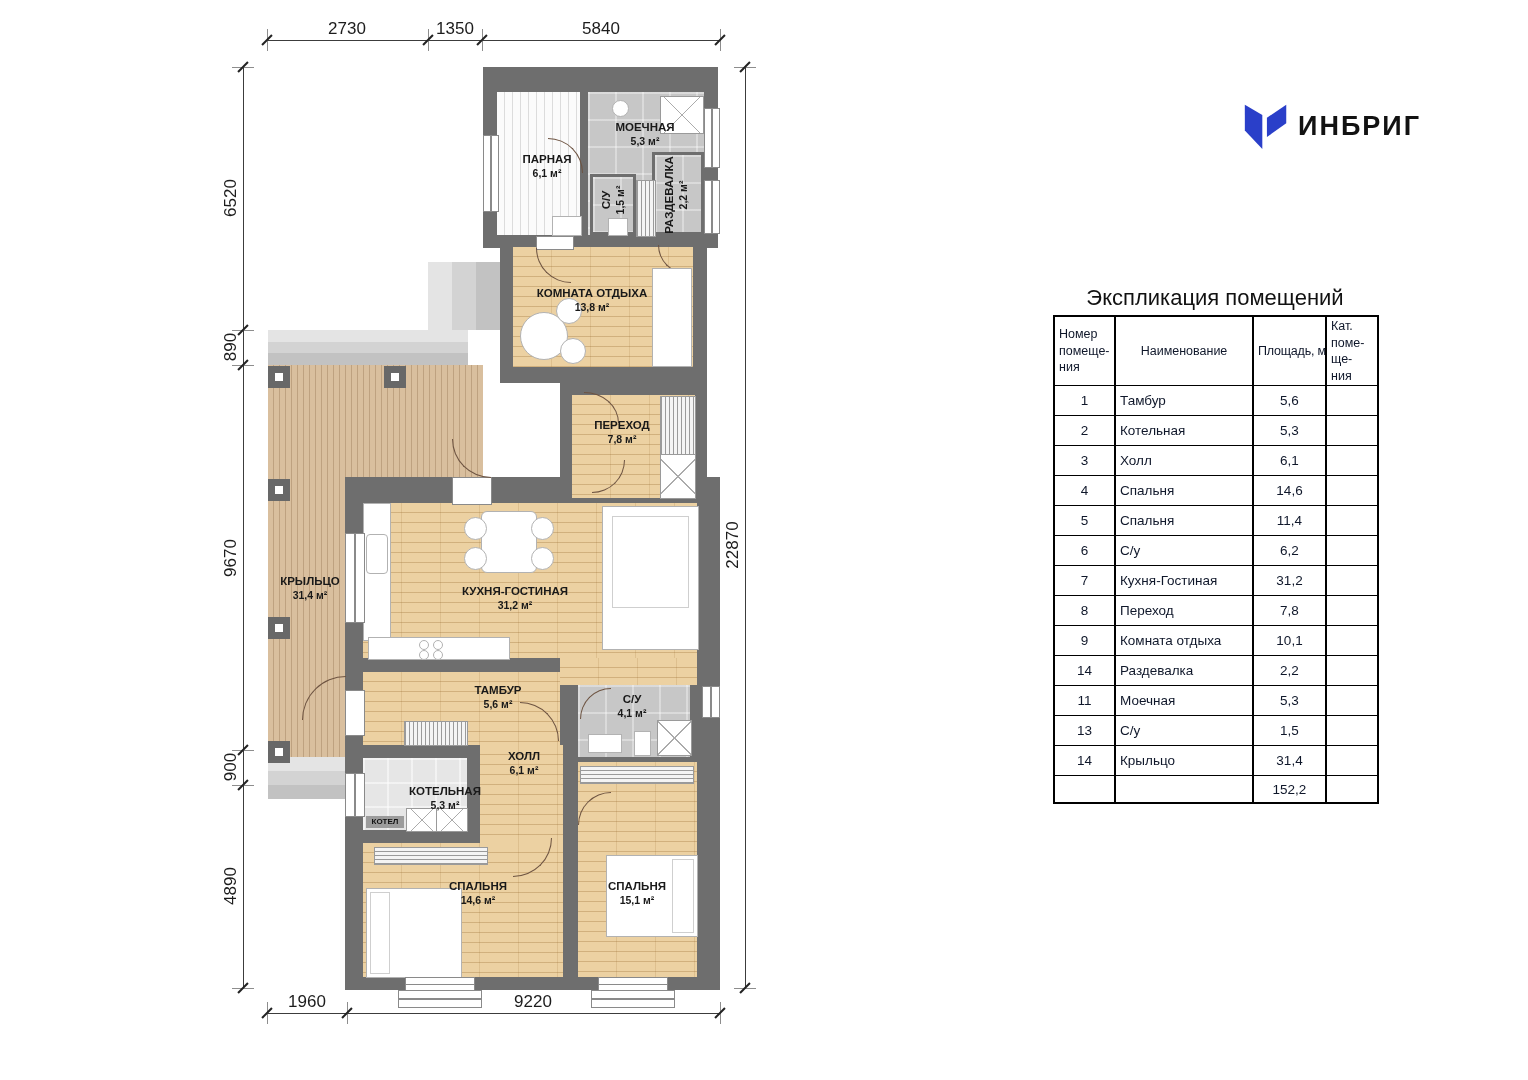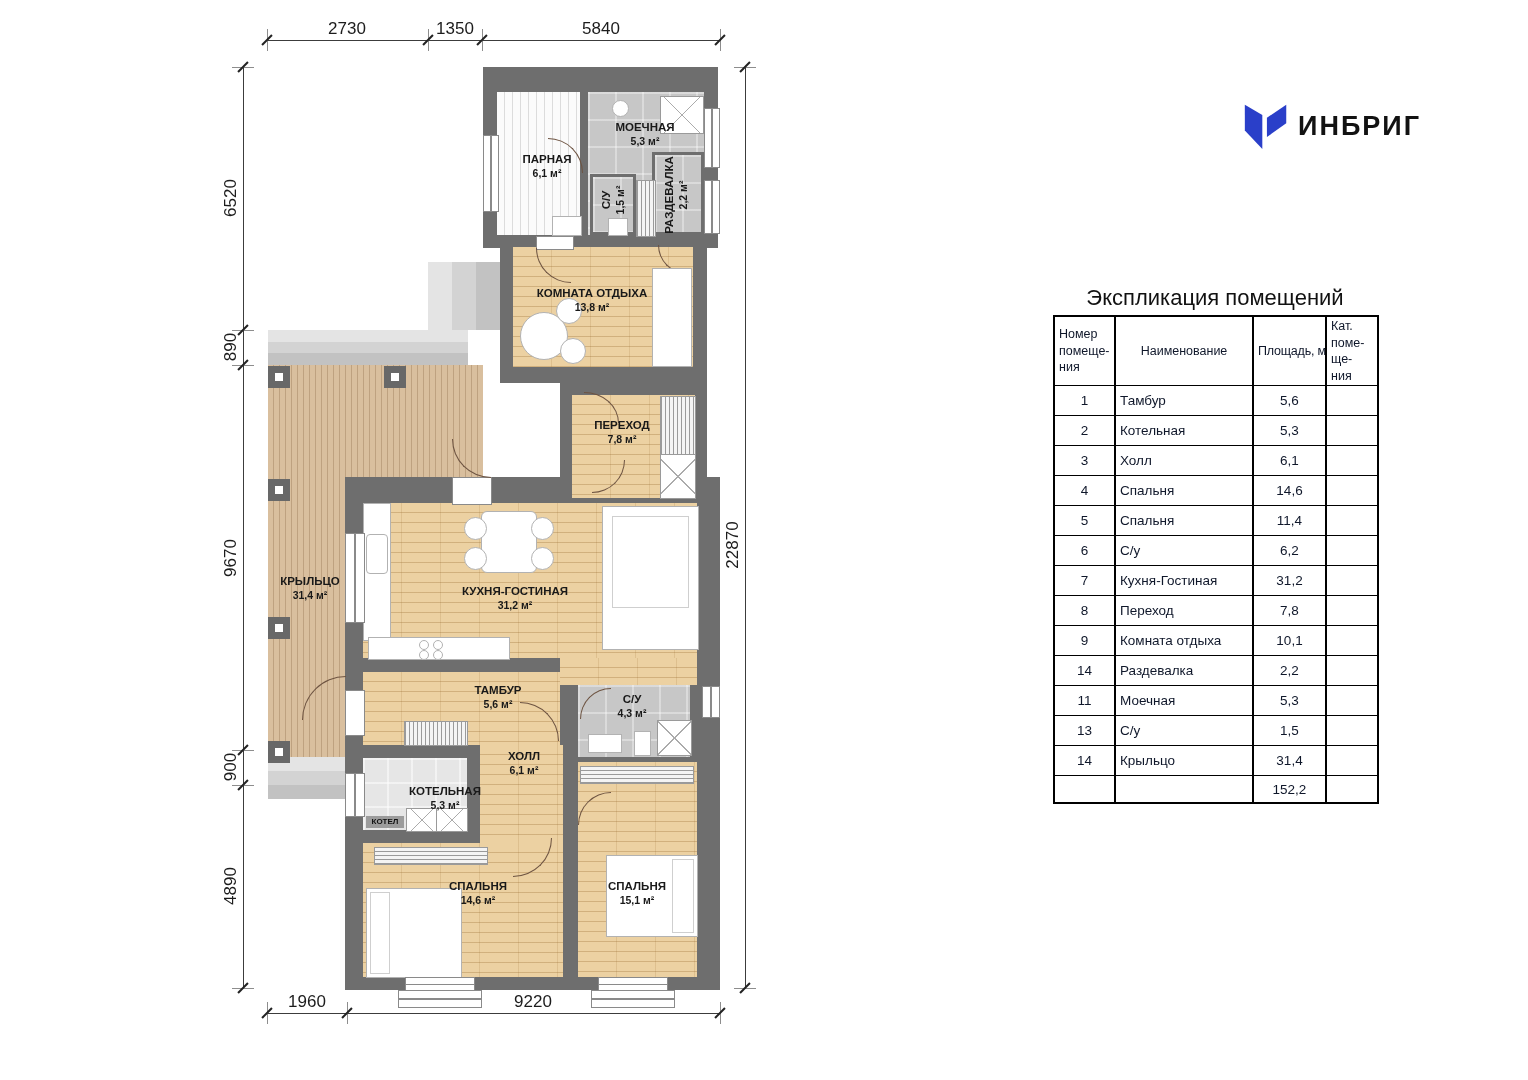--- a/index.html
+++ b/index.html
@@ -209,21 +209,21 @@
   <div class="roomlabel" style="left:515px;top:598px;">
     <div>КУХНЯ-ГОСТИНАЯ</div>
     <div class="area">31,2 м²</div>
   </div>
   <div class="roomlabel" style="left:498px;top:697px;">
     <div>ТАМБУР</div>
     <div class="area">5,6 м²</div>
   </div>
   <div class="roomlabel" style="left:632px;top:706px;">
     <div>С/У</div>
-    <div class="area">4,3 м²</div>
+    <div class="area">4,1 м²</div>
   </div>
   <div class="roomlabel" style="left:524px;top:763px;">
     <div>ХОЛЛ</div>
     <div class="area">6,1 м²</div>
   </div>
   <div class="roomlabel" style="left:445px;top:798px;">
     <div>КОТЕЛЬНАЯ</div>
     <div class="area">5,3 м²</div>
   </div>
   <div class="roomlabel" style="left:478px;top:893px;">

